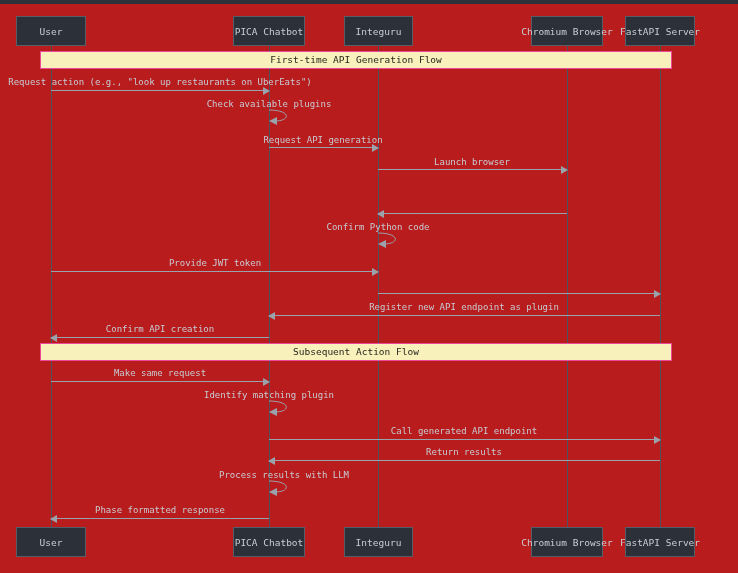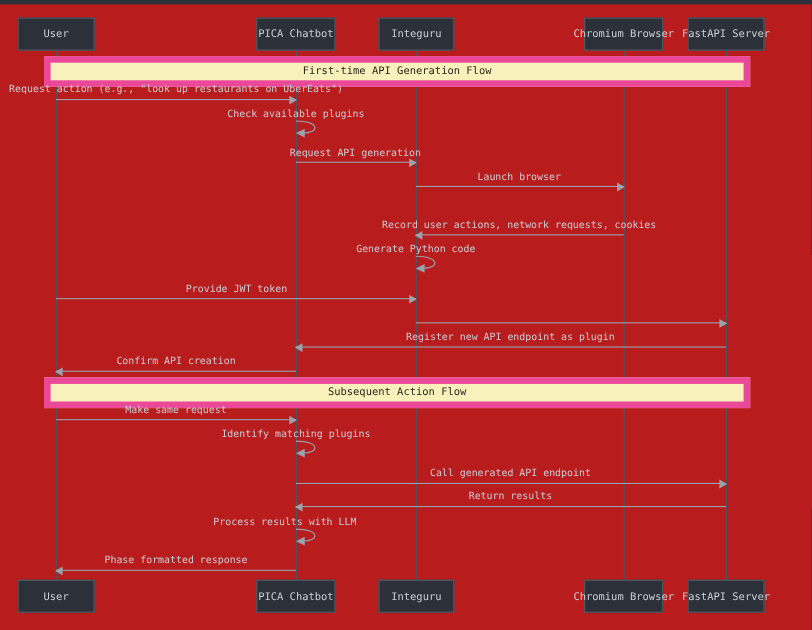--- a/index.html
+++ b/index.html
@@ -8,21 +8,21 @@
     font-family:"DejaVu Sans Mono",monospace;
   }
   .top-edge{position:absolute;left:0;top:0;width:738px;height:4px;background:#2c313a;}
   .pbox{
     position:absolute;height:28px;background:#2b3039;border:1px solid #565d66;
     color:#c9ced6;font-size:9.5px;display:flex;align-items:center;justify-content:center;
     white-space:nowrap;box-sizing:content-box;
   }
   .lifeline{position:absolute;width:1px;top:46px;height:481px;background:#4d535c;}
   .band{
-    position:absolute;height:16px;background:#f8f1bb;border:6px solid #ec4899;
+    position:absolute;height:16px;background:#f8f1bb;border:1px solid #ec4899;
     color:#26261c;font-size:9.5px;text-align:center;line-height:16px;white-space:nowrap;
   }
   .msg{
     position:absolute;color:#c6ccd4;font-size:9px;white-space:nowrap;
     transform:translateX(-50%);
   }
   .arrow{position:absolute;height:0;border-top:1px solid #9aa2ab;}
   .arrow i{position:absolute;width:0;height:0;display:block;}
   .arrow .head-right{right:-1px;top:-4.5px;border-top:4px solid transparent;border-bottom:4px solid transparent;border-left:7px solid #9aa2ab;}
   .arrow .head-left{left:-1px;top:-4.5px;border-top:4px solid transparent;border-bottom:4px solid transparent;border-right:7px solid #9aa2ab;}
@@ -75,26 +75,25 @@
   <div class="arrow" style="left:269px;top:147px;width:109px">
       <i class="head-right"></i>
     </div>
 
   <div class="msg" style="left:472px;top:157px">Launch browser</div>
   <div class="arrow" style="left:378px;top:169px;width:189px">
       <i class="head-right"></i>
     </div>
 
 
-  <div class="msg" style="left:472px;top:200px">Record user actions, network requests, cookies</div>
   <div class="arrow" style="left:378px;top:213px;width:189px">
       <i class="head-left"></i>
     </div>
 
-  <div class="msg" style="left:378px;top:222px">Generate Python code</div>
+  <div class="msg" style="left:378px;top:222px">Confirm Python code</div>
   <svg class="selfloop" style="left:378px;top:231px" width="28" height="18">
       <path d="M0,2 C22,2 22,13 6,13"></path>
       <polygon points="0,13 8,9 8,17"></polygon>
     </svg>
 
   <div class="msg" style="left:215px;top:258px">Provide JWT token</div>
   <div class="arrow" style="left:51px;top:271px;width:327px">
       <i class="head-right"></i>
     </div>
 
@@ -112,37 +111,37 @@
       <i class="head-left"></i>
     </div>
 
   <div class="band" style="left:40px;top:343px;width:630px">Subsequent Action Flow</div>
 
   <div class="msg" style="left:160px;top:368px">Make same request</div>
   <div class="arrow" style="left:51px;top:381px;width:218px">
       <i class="head-right"></i>
     </div>
 
-  <div class="msg" style="left:269px;top:390px">Identify matching plugins</div>
+  <div class="msg" style="left:269px;top:390px">Identify matching plugin</div>
   <svg class="selfloop" style="left:269px;top:399px" width="28" height="18">
       <path d="M0,2 C22,2 22,13 6,13"></path>
       <polygon points="0,13 8,9 8,17"></polygon>
     </svg>
 
   <div class="msg" style="left:464px;top:426px">Call generated API endpoint</div>
   <div class="arrow" style="left:269px;top:439px;width:391px">
       <i class="head-right"></i>
     </div>
 
   <div class="msg" style="left:464px;top:447px">Return results</div>
   <div class="arrow" style="left:269px;top:460px;width:391px">
       <i class="head-left"></i>
     </div>
 
-  <div class="msg" style="left:259px;top:470px">Process results with LLM</div>
+  <div class="msg" style="left:284px;top:470px">Process results with LLM</div>
   <svg class="selfloop" style="left:269px;top:479px" width="28" height="18">
       <path d="M0,2 C22,2 22,13 6,13"></path>
       <polygon points="0,13 8,9 8,17"></polygon>
     </svg>
 
   <div class="msg" style="left:160px;top:505px">Phase formatted response</div>
   <div class="arrow" style="left:51px;top:518px;width:218px">
       <i class="head-left"></i>
     </div>
 

